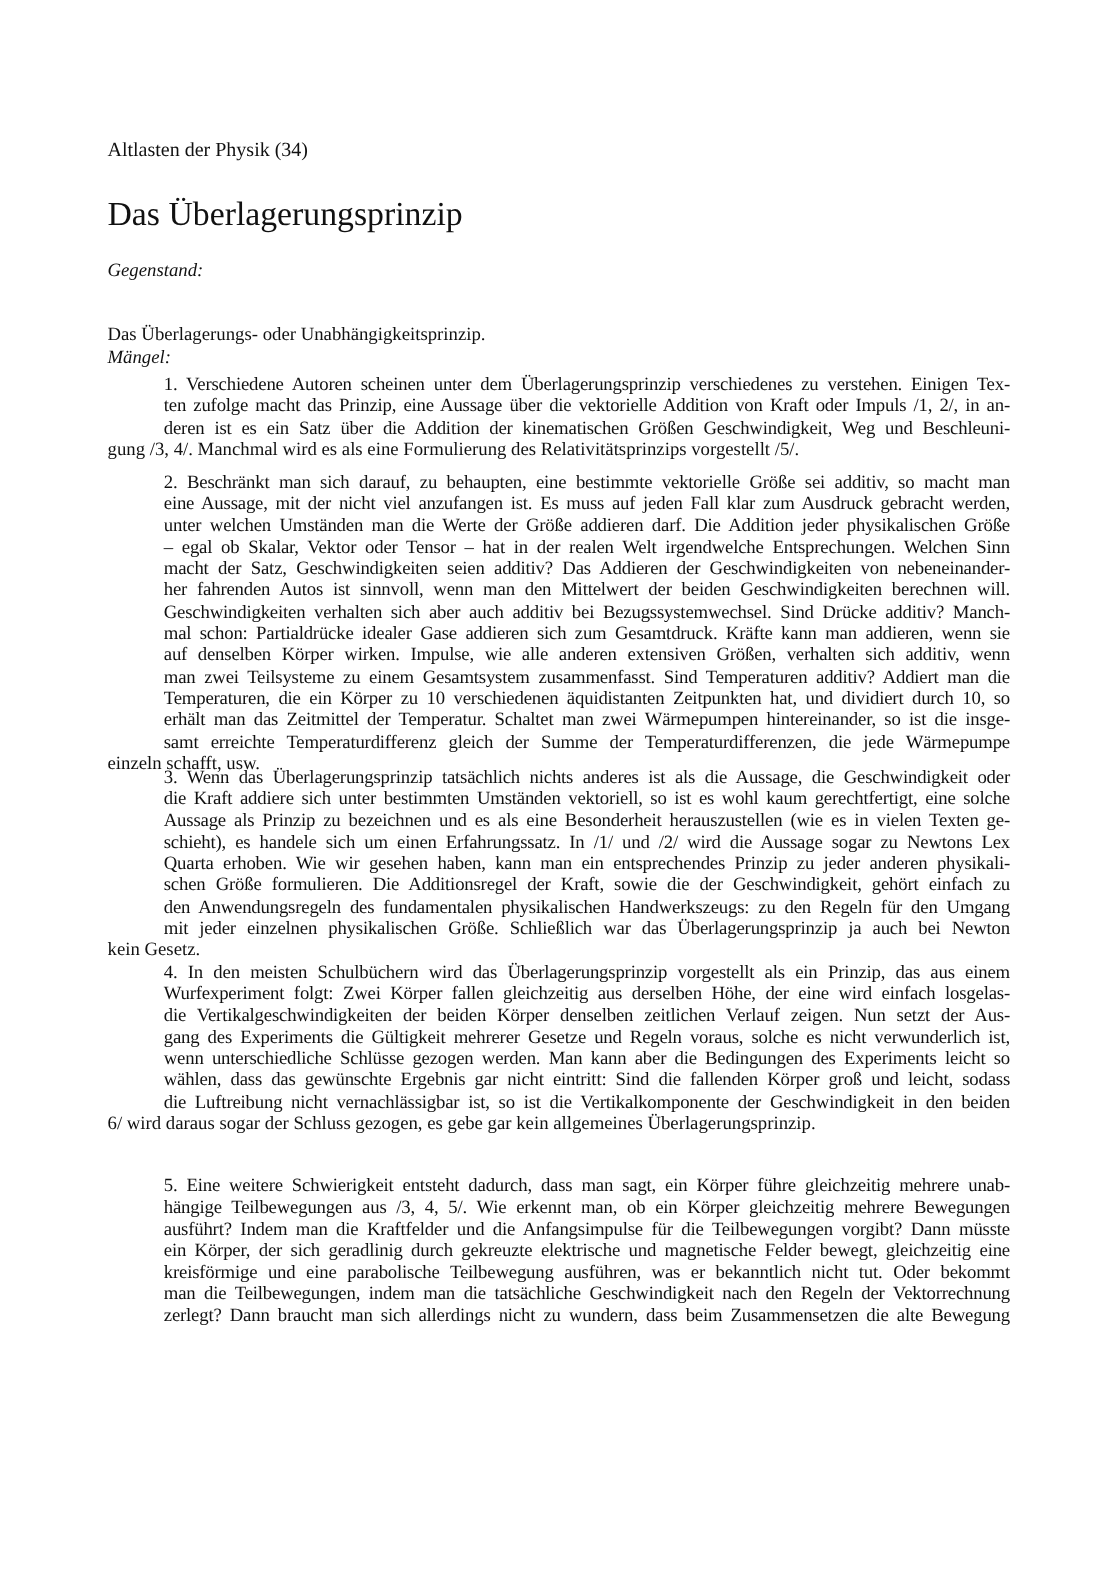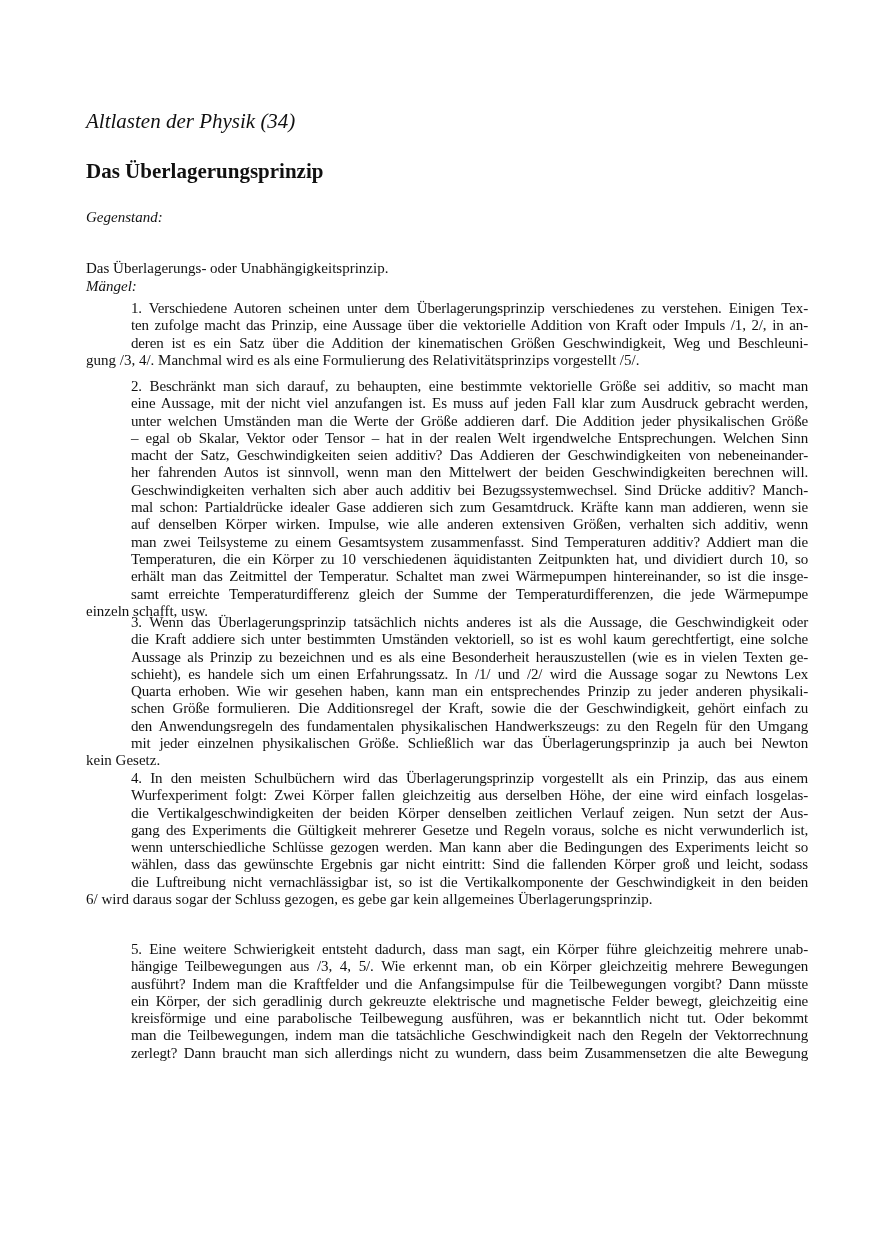--- a/index.html
+++ b/index.html
@@ -1,19 +1,19 @@
 <!DOCTYPE html>
 <html><head>
   <meta charset="utf-8">
   <style>
     html, body { margin: 0; padding: 0; background: #ffffff; }
     body { width: 890px; height: 1259px; position: relative; overflow: hidden; font-family: "Liberation Serif", "DejaVu Serif", serif; color: #111111; }
     .page { position: absolute; left: 86px; top: 0; width: 722px; }
-    .series { position: absolute; top: 108px; left: 0; font-style: italic; font-size: 21px; line-height: 26px; white-space: nowrap; }
-    .title { position: absolute; top: 158px; left: 0; font-weight: bold; font-size: 21px; line-height: 26px; white-space: nowrap; }
+    .series { position: absolute; top: 108px; left: 0; font-size: 16px; line-height: 26px; white-space: nowrap; }
+    .title { position: absolute; top: 158px; left: 0; font-weight: normal; font-size: 27px; line-height: 26px; white-space: nowrap; }
     .label { position: absolute; left: 0; font-style: italic; font-size: 15px; line-height: 18px; white-space: nowrap; }
     .subject { position: absolute; left: 0; font-size: 15px; line-height: 18px; white-space: nowrap; margin-top: 23px; }
     .para { position: absolute; left: 0; width: 722px; font-size: 15px; }
     .line { display: block; height: 17.3px; line-height: 17.3px; white-space: nowrap; text-align: justify; text-align-last: justify; }
     .line.last { text-align-last: left; }
     .line.tight { letter-spacing: -0.15px; margin-left: 45px; }
   </style>
 </head>
 <body>
 

